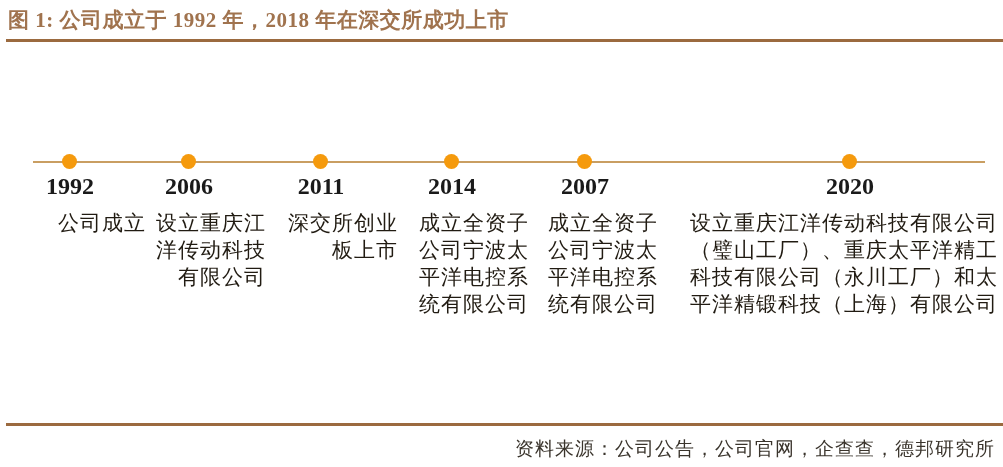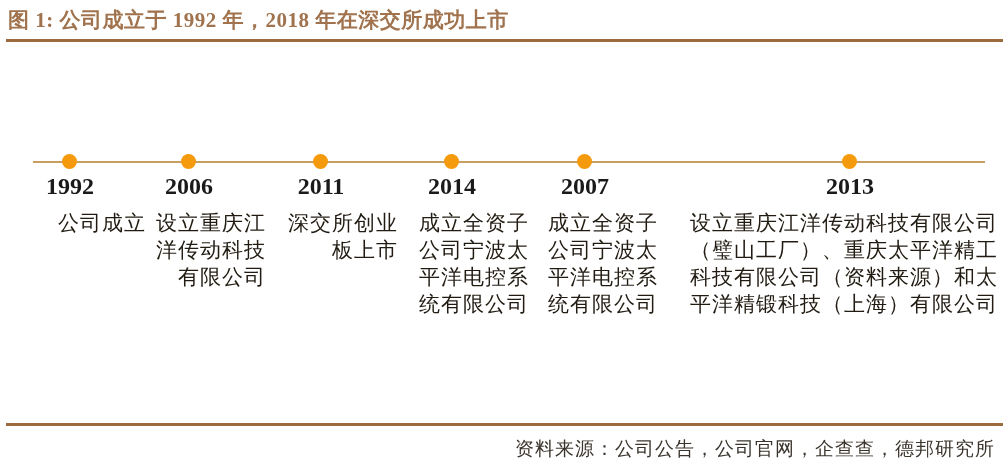--- a/index.html
+++ b/index.html
@@ -77,24 +77,24 @@
   <span class="dot d2"></span>
   <span class="dot d3"></span>
   <span class="dot d4"></span>
   <span class="dot d5"></span>
 
   <div class="year y0">1992</div>
   <div class="year y1">2006</div>
   <div class="year y2">2011</div>
   <div class="year y3">2014</div>
   <div class="year y4">2007</div>
-  <div class="year y5">2013</div>
+  <div class="year y5">2020</div>
 
   <div class="desc c0">公司成立</div>
   <div class="desc c1">设立重庆江洋传动科技有限公司</div>
   <div class="desc c2">深交所创业板上市</div>
   <div class="desc c3">成立全资子公司宁波太平洋电控系统有限公司</div>
   <div class="desc c4">成立全资子公司宁波太平洋电控系统有限公司</div>
-  <div class="desc c5">设立重庆江洋传动科技有限公司（璧山工厂）、重庆太平洋精工科技有限公司（资料来源）和太平洋精锻科技（上海）有限公司</div>
+  <div class="desc c5">设立重庆江洋传动科技有限公司（璧山工厂）、重庆太平洋精工科技有限公司（永川工厂）和太平洋精锻科技（上海）有限公司</div>
 </div>
 
 <div class="rule rule-bottom"></div>
 <div class="source">资料来源：公司公告，公司官网，企查查，德邦研究所</div>
 
 </body></html>

